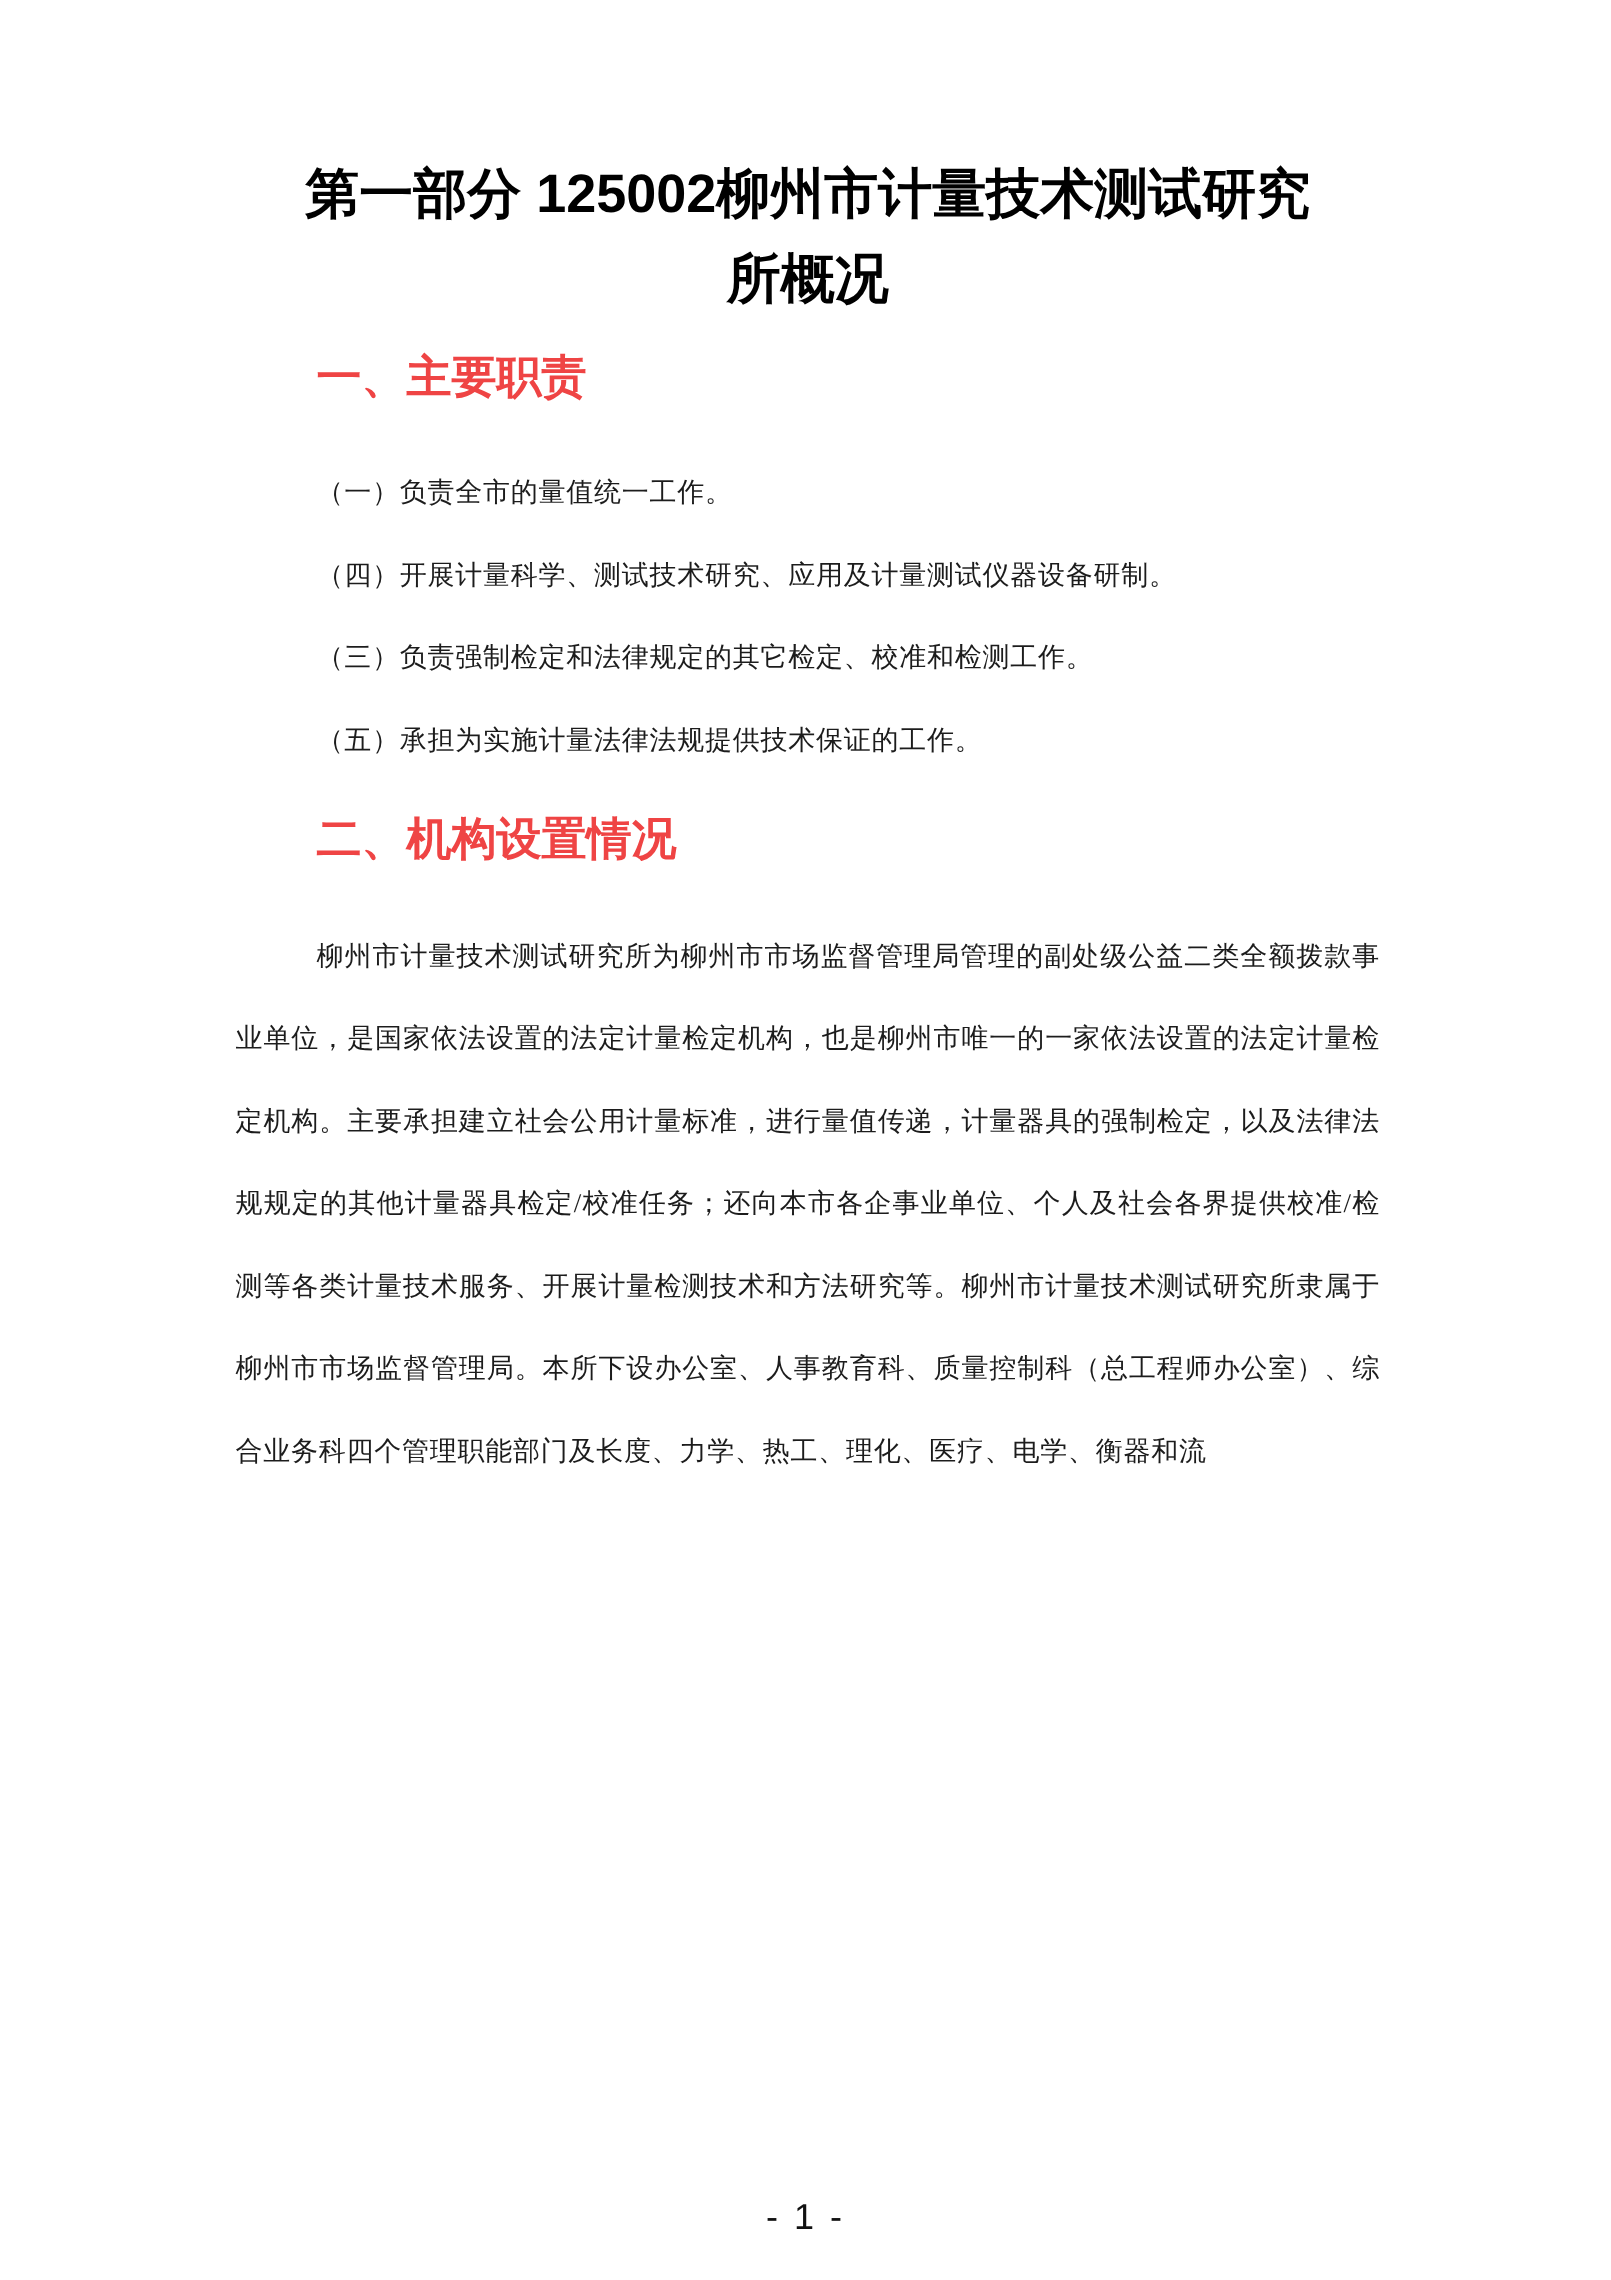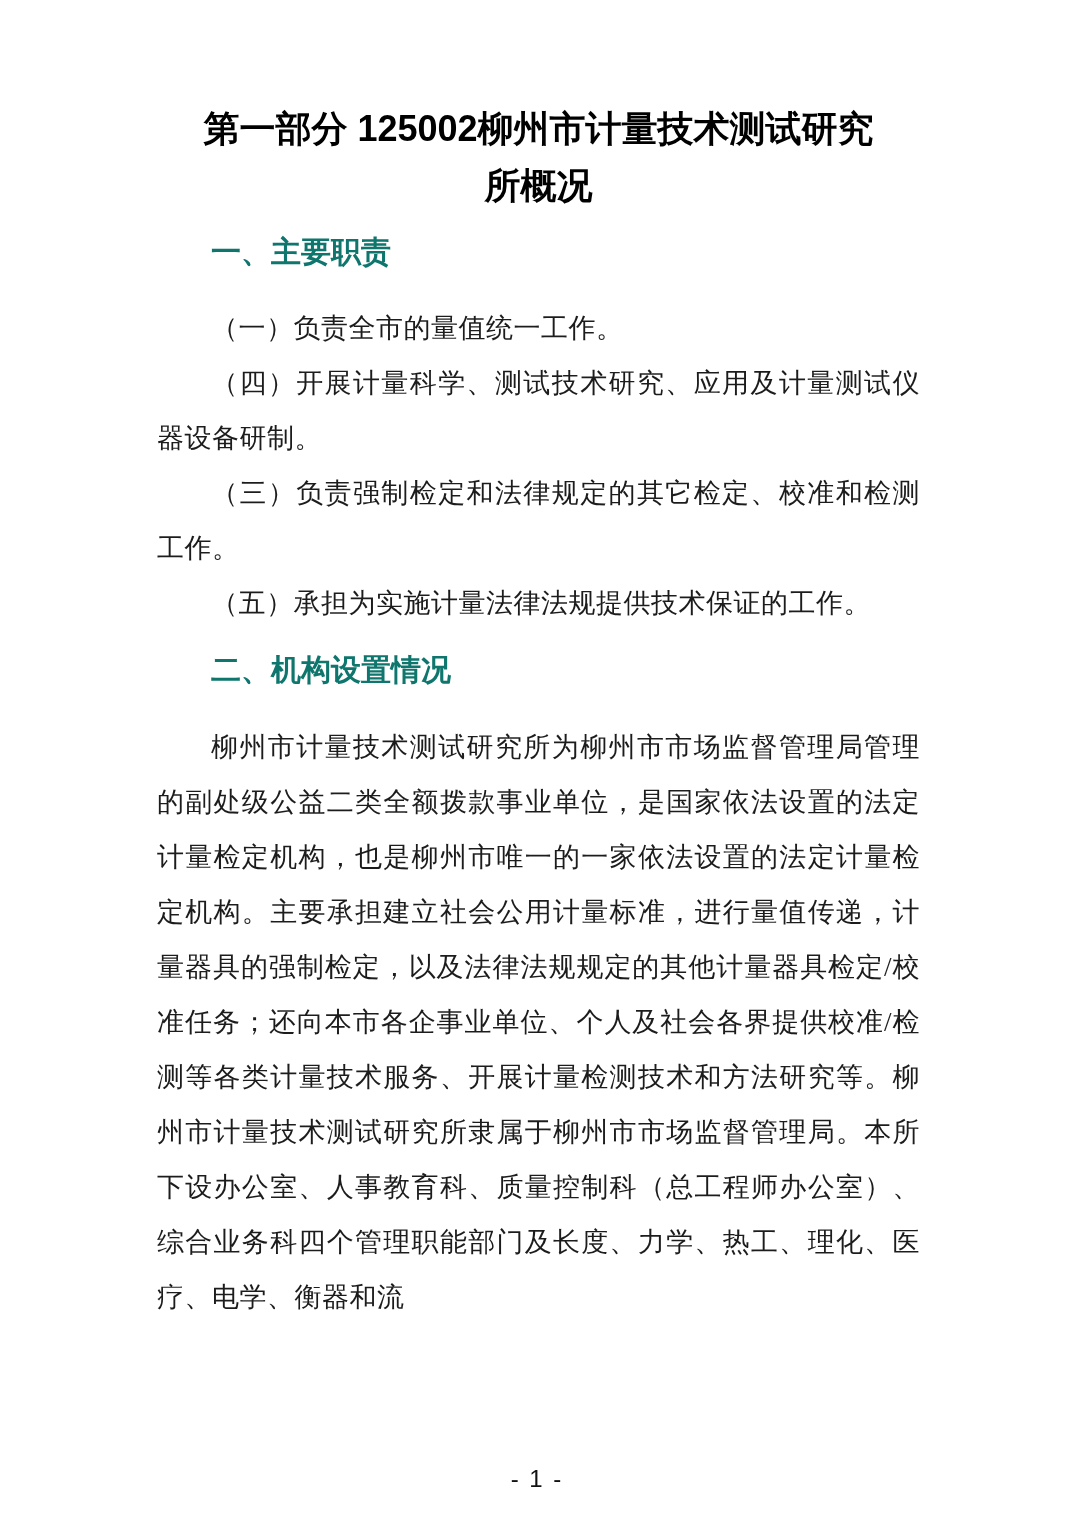--- a/index.html
+++ b/index.html
@@ -33,26 +33,26 @@
     color: #000000;
     letter-spacing: 0px;
   }
   .section-heading {
     font-family: "Liberation Sans", "DejaVu Sans", sans-serif;
     font-weight: bold;
     font-size: 30px;
     line-height: 30px;
     margin: 0;
     padding-left: 54px;
-    color: #0f766e;
+    color: #ef4444;
   }
   .heading-1 { margin-top: 23px; }
   .heading-2 { margin-top: 24px; }
   .body-para {
-    font-size: 27px;
+    font-size: 18px;
     line-height: 55px;
     margin: 0;
     text-align: justify;
     text-align-last: left;
     text-indent: 54px;
     color: #1c1c1c;
     letter-spacing: 0.5px;
   }
   .items-block { margin-top: 34px; }
   .org-para { margin-top: 35px; }

